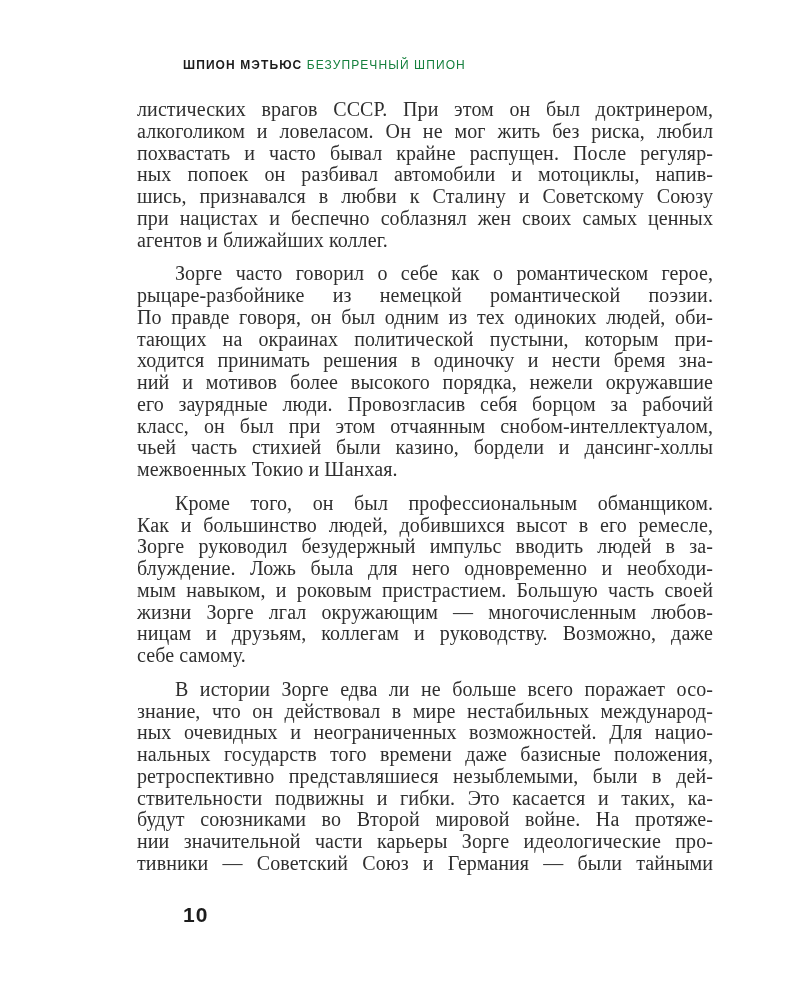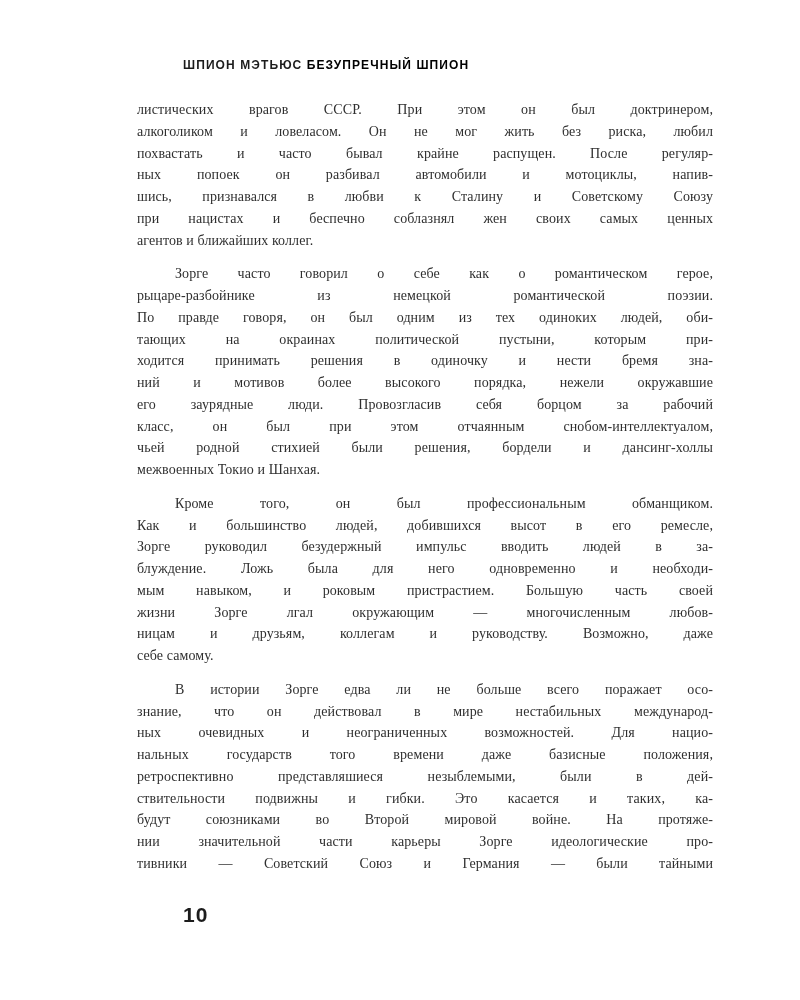--- a/index.html
+++ b/index.html
@@ -22,29 +22,29 @@
     font-family: "Liberation Sans", "DejaVu Sans", sans-serif;
     font-size: 12px;
     letter-spacing: 1.1px;
     color: #1c1c1c;
     white-space: nowrap;
   }
   .running-header .author {
     font-weight: bold;
   }
   .running-header .title {
-    font-weight: bold;
-    color: #000000;
+    font-weight: normal;
+    color: #15803d;
   }
   .body-text {
     position: absolute;
     left: 137px;
     top: 99px;
     width: 576px;
-    font-size: 14px;
+    font-size: 20px;
     line-height: 21.75px;
     color: #2f2f2f;
     letter-spacing: 0.1px;
   }
   .paragraph { margin: 0; }
   .line {
     text-align: justify;
     text-align-last: justify;
     text-justify: inter-word;
     height: 21.75px;
@@ -88,21 +88,21 @@
       </div>
       <div class="paragraph">
         <div class="line indent">Зорге часто говорил о себе как о романтическом герое,</div>
         <div class="line">рыцаре-разбойнике из немецкой романтической поэзии.</div>
         <div class="line">По правде говоря, он был одним из тех одиноких людей, оби-</div>
         <div class="line">тающих на окраинах политической пустыни, которым при-</div>
         <div class="line">ходится принимать решения в одиночку и нести бремя зна-</div>
         <div class="line">ний и мотивов более высокого порядка, нежели окружавшие</div>
         <div class="line">его заурядные люди. Провозгласив себя борцом за рабочий</div>
         <div class="line">класс, он был при этом отчаянным снобом-интеллектуалом,</div>
-        <div class="line">чьей родной стихией были решения, бордели и дансинг-холлы</div>
+        <div class="line">чьей часть стихией были казино, бордели и дансинг-холлы</div>
         <div class="line flush">межвоенных Токио и Шанхая.</div>
       </div>
       <div class="paragraph">
         <div class="line indent">Кроме того, он был профессиональным обманщиком.</div>
         <div class="line">Как и большинство людей, добившихся высот в его ремесле,</div>
         <div class="line">Зорге руководил безудержный импульс вводить людей в за-</div>
         <div class="line">блуждение. Ложь была для него одновременно и необходи-</div>
         <div class="line">мым навыком, и роковым пристрастием. Большую часть своей</div>
         <div class="line">жизни Зорге лгал окружающим — многочисленным любов-</div>
         <div class="line">ницам и друзьям, коллегам и руководству. Возможно, даже</div>

